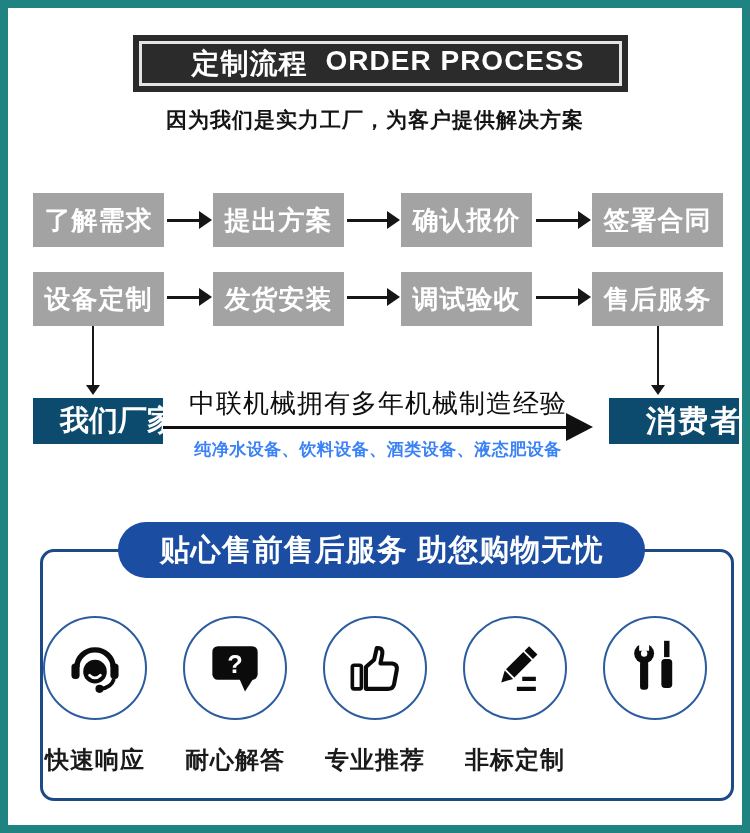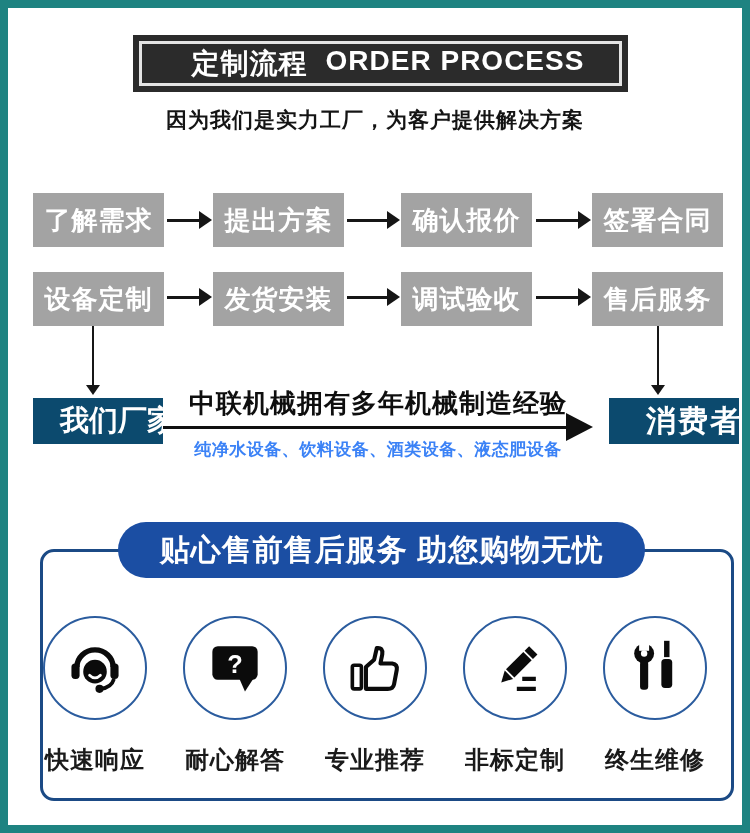--- a/index.html
+++ b/index.html
@@ -43,21 +43,21 @@
                     border-top:10px solid #161616; border-left:7px solid transparent; border-right:7px solid transparent; }
   .va-1 { left:92px; } .va-2 { left:657px; }
 
   
   .flow-box { position:absolute; top:398px; width:130px; height:46px; background:#0c4a6e;
               color:#fff; font-weight:800; display:flex; align-items:center; justify-content:center;
               white-space:nowrap;padding-left:40px; }
   .flow-from { left:33px; font-size:29px; }
   .flow-to { left:593px; font-size:30px; letter-spacing:2px;margin-left:16px; }
   .flow-title { position:absolute; top:386px; left:163px; width:430px; text-align:center;
-                font-size:26px; font-weight:700; color:#0E0E0E; letter-spacing:1px; white-space:nowrap; }
+                font-size:26px; font-weight:400; color:#0E0E0E; letter-spacing:1px; white-space:nowrap; }
   .flow-line { position:absolute; top:426px; left:163px; width:404px; height:3px; background:#101010; }
   .flow-head { position:absolute; top:413px; left:566px; width:0; height:0;
                border-left:27px solid #101010; border-top:14px solid transparent; border-bottom:14px solid transparent; }
   .flow-sub { position:absolute; top:438px; left:148px; width:460px; text-align:center;
               font-size:17px; font-weight:700; color:#3b82f6; letter-spacing:0.5px; white-space:nowrap; }
 
   
   .svc-container { position:absolute; left:40px; top:549px; width:694px; height:252px;
                    border:3px solid #1B4A85; border-radius:14px; background:#fff; }
   .svc-pill { position:absolute; left:118px; top:522px; width:527px; height:56px; background:#1B4EA3;
@@ -178,17 +178,16 @@
       <div class="svc-circle">
         <svg viewBox="0 0 64 64">
           <circle cx="20" cy="16" r="11" fill="#0b0b0b"></circle>
           <rect x="14.5" y="0" width="11" height="13" fill="#ffffff"></rect>
           <circle cx="20" cy="16" r="3.5" fill="#ffffff"></circle>
           <rect x="15.5" y="24" width="9" height="32" rx="3.5" fill="#0b0b0b"></rect>
           <rect x="42" y="2" width="6" height="18" fill="#0b0b0b"></rect>
           <rect x="39" y="22" width="12" height="32" rx="4" fill="#0b0b0b"></rect>
         </svg>
       </div>
-      <div class="svc-label">终生维修</div>
     </div>
 
   </div>
 </div>
 
 </body></html>

